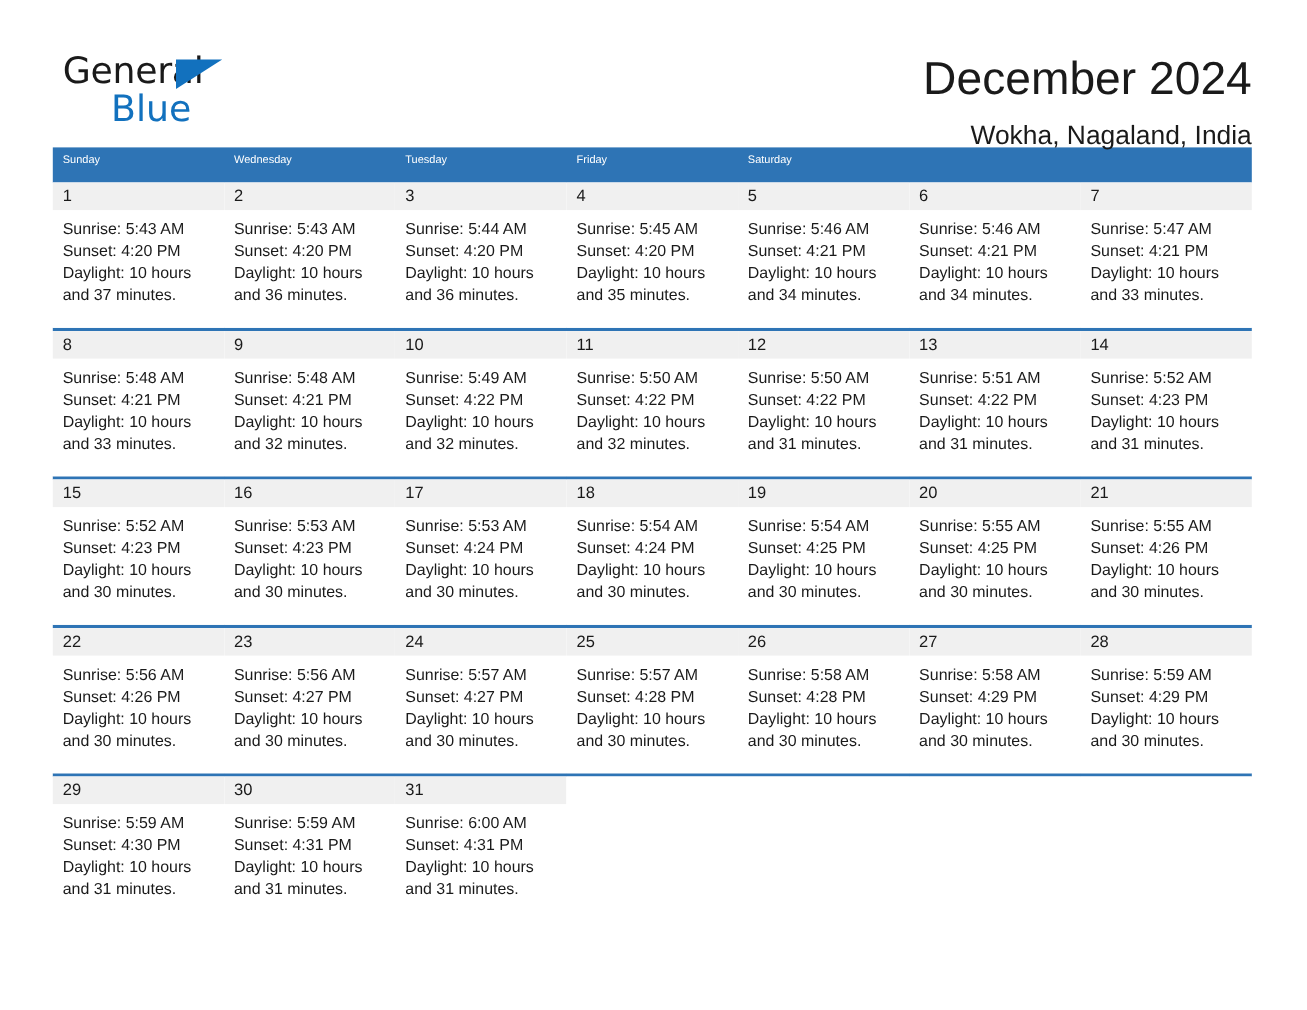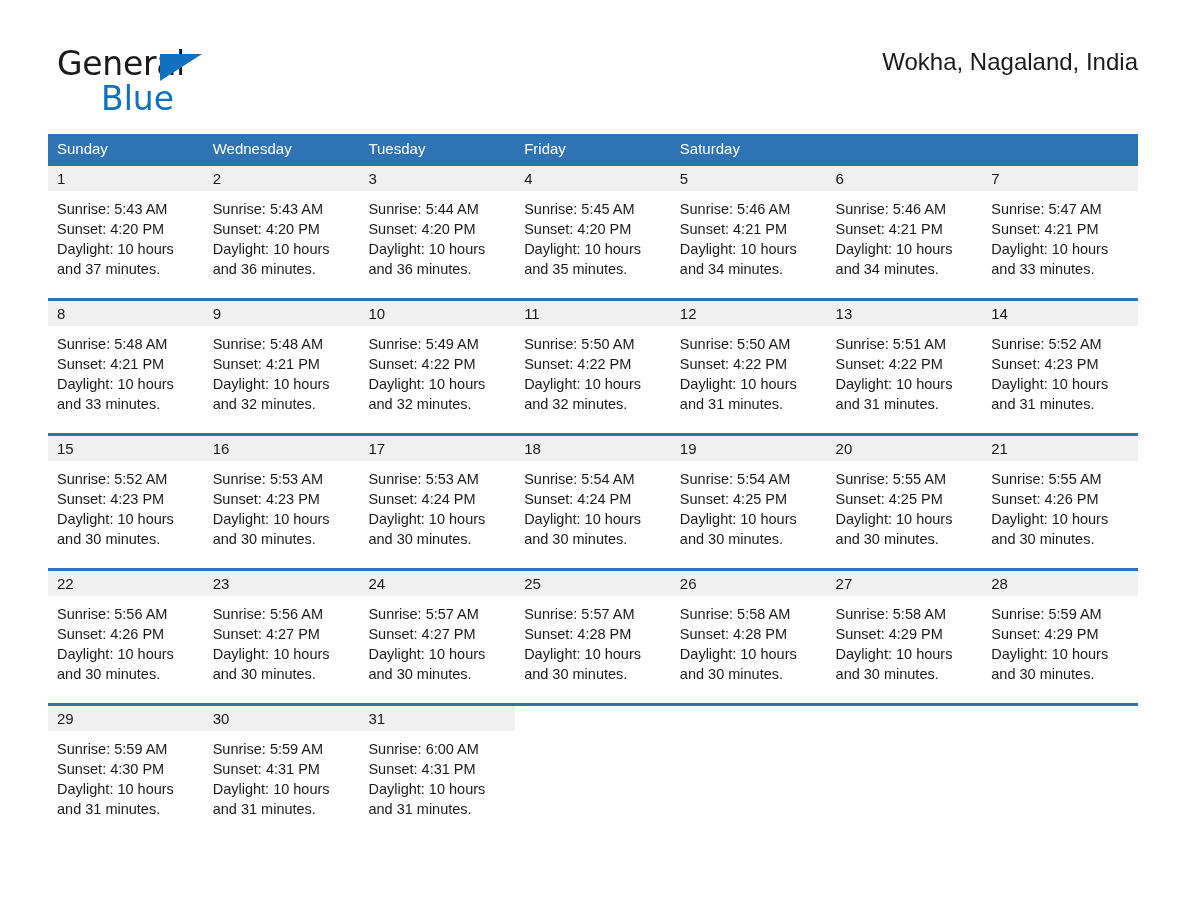--- a/index.html
+++ b/index.html
@@ -73,39 +73,39 @@
     font-weight: 400;
     color: #1a1a1a;
     letter-spacing: 0px;
     line-height: 1.05;
     font-family: "Liberation Sans", sans-serif;
   }
   .cal-subtitle {
     font-size: 24px;
     font-weight: 400;
     color: #1a1a1a;
-    margin-top: 0;
+    margin-top: 18px;
     line-height: 1.1;
     font-family: "Liberation Sans", sans-serif;
   }
 
   
   .calendar {
     margin: 14px 50px 0 48px;
     width: 1090px;
   }
   .weekdays {
     display: grid;
     grid-template-columns: repeat(7, 1fr);
     background: #2e74b5;
     height: 32px;
   }
   .weekday {
     color: #ffffff;
-    font-size: 15px;
+    font-size: 10px;
     padding: 7px 0 0 9px;
     line-height: 1;
     font-family: "Liberation Sans", sans-serif;
   }
 
   .week {
     display: grid;
     grid-template-columns: repeat(7, 1fr);
     border-top: 3px solid #2e74b5;
   }
@@ -146,20 +146,21 @@
 
   <div class="masthead">
 
     <div class="logo">
       <span class="logo-general">General</span>
       <span class="logo-triangle"></span>
       <span class="logo-blue">Blue</span>
     </div>
 
     <div class="title-block">
+      <div class="cal-title">December 2024</div>
       <div class="cal-subtitle">Wokha, Nagaland, India</div>
     </div>
 
   </div>
 
   <div class="calendar">
 
     <div class="weekdays">
       <div class="weekday">Sunday</div>
       <div class="weekday">Wednesday</div>

